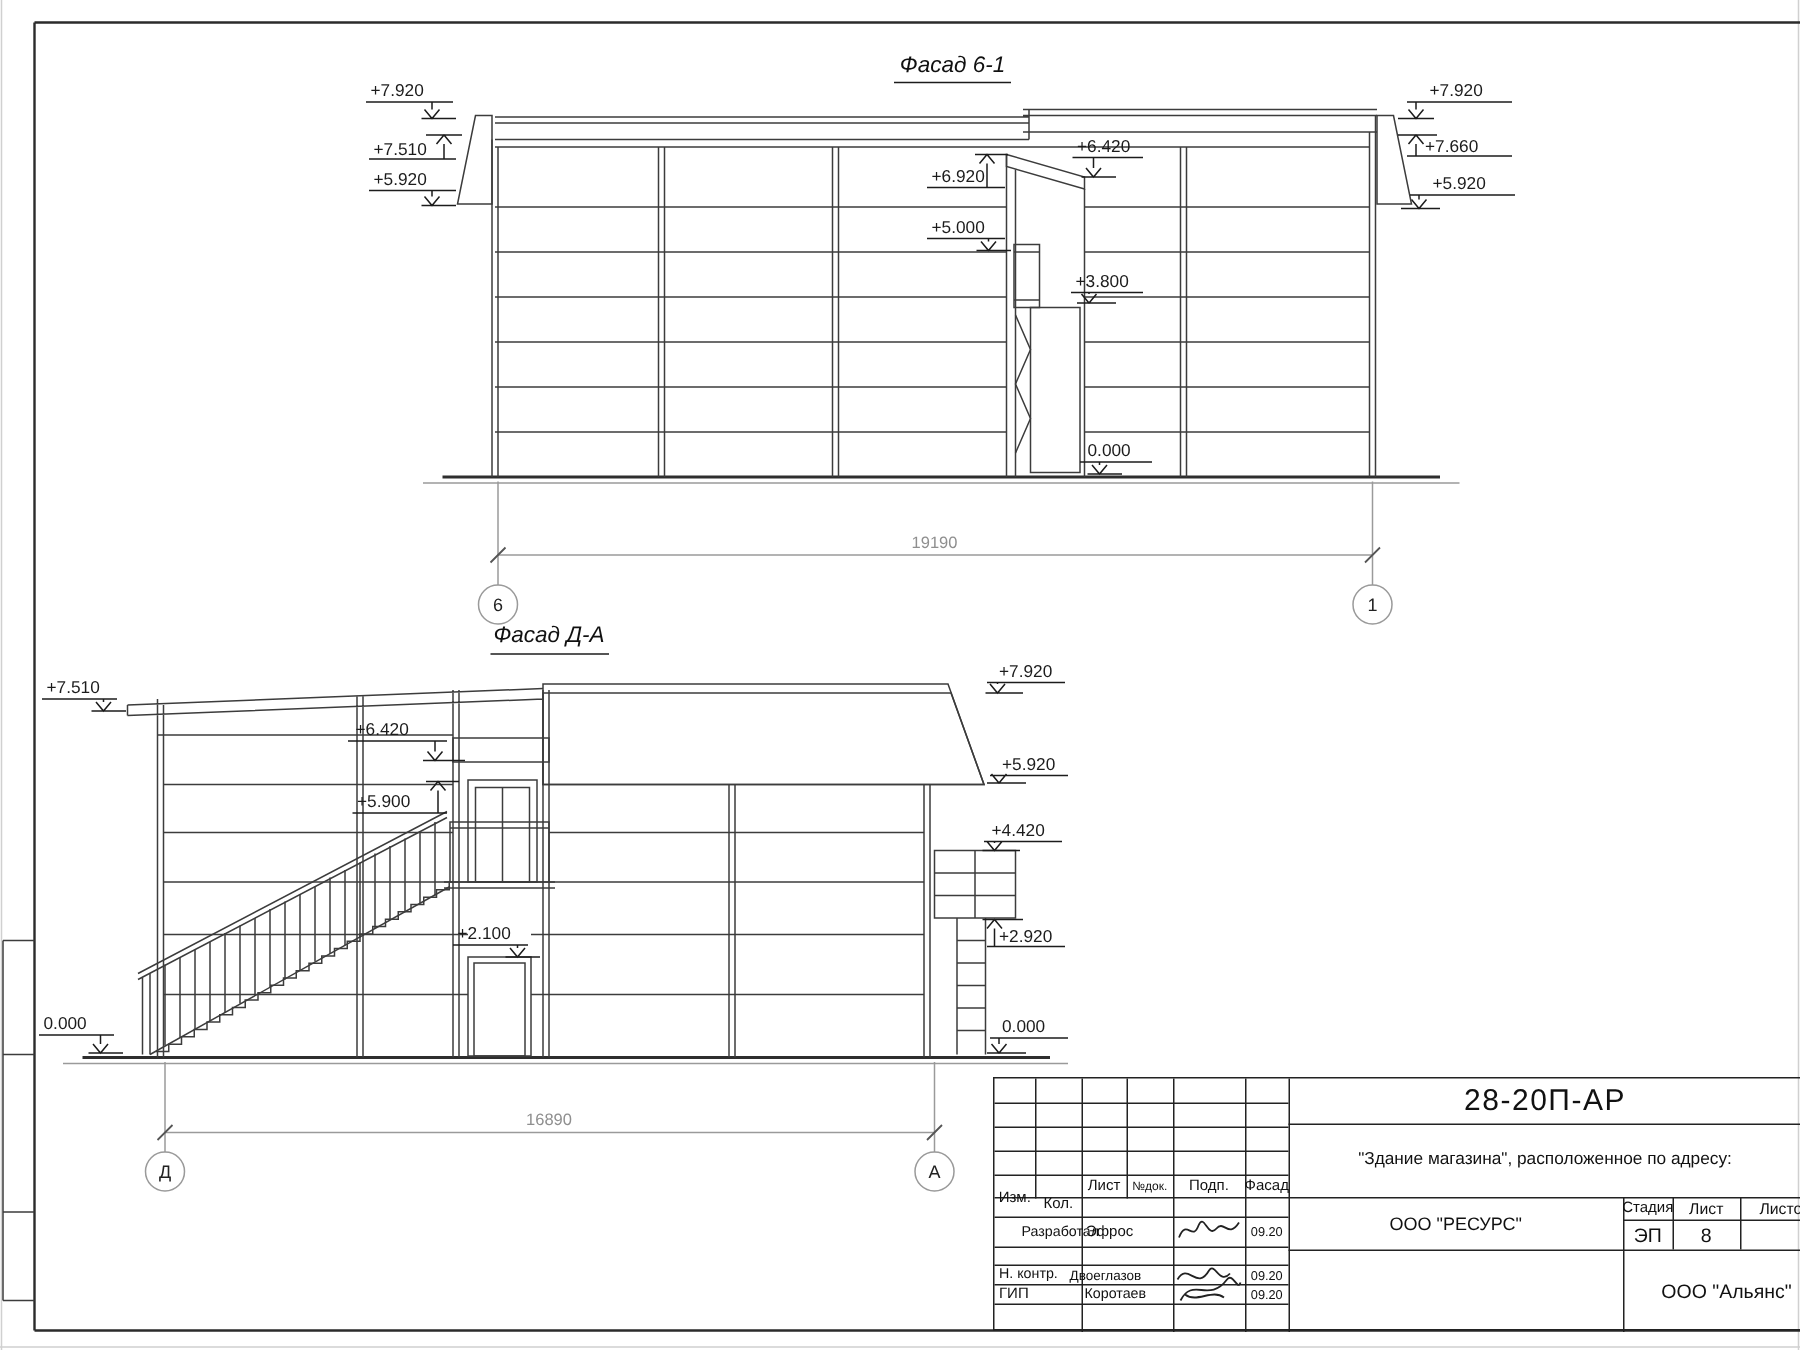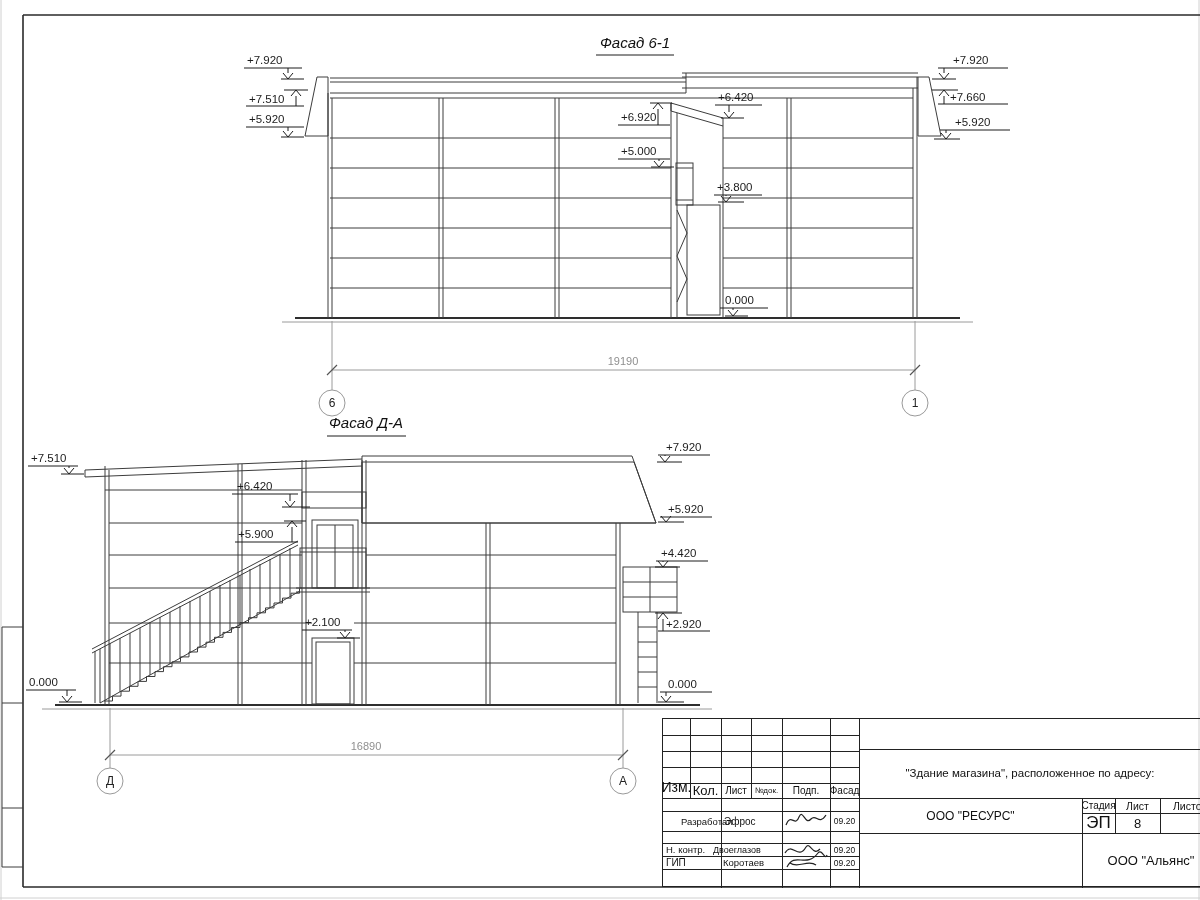--- a/index.html
+++ b/index.html
@@ -256,22 +256,22 @@
   <div class="hline" style="left:196px;top:30px;width:342px"></div>
   <div class="hline" style="left:0;top:79px;width:538px"></div>
   <div class="hline" style="left:0;top:92px;width:196px"></div>
   <div class="hline" style="left:0;top:112px;width:196px"></div>
   <div class="hline" style="left:0;top:124px;width:196px"></div>
   <div class="hline" style="left:0;top:137px;width:196px"></div>
   <div class="hline" style="left:0;top:150px;width:196px"></div>
   <div class="hline" style="left:419px;top:94px;width:119px"></div>
   <div class="hline" style="left:196px;top:114px;width:342px"></div>
 
-  <div class="cell" style="left:0;top:60px;width:27px;height:15px;font-size:14px">Изм.</div>
-  <div class="cell" style="left:27px;top:64px;width:31px;height:15px;font-size:13px">Кол.</div>
+  <div class="cell" style="left:0;top:72px;width:27px;height:15px;font-size:10px">Изм.</div>
+  <div class="cell" style="left:27px;top:76px;width:31px;height:15px;font-size:10px">Кол.</div>
   <div class="cell" style="left:58px;top:64px;width:30px;height:15px;font-size:10px">Лист</div>
   <div class="cell" style="left:88px;top:64px;width:31px;height:15px;font-size:8px">№док.</div>
   <div class="cell" style="left:119px;top:64px;width:48px;height:15px;font-size:10px">Подп.</div>
   <div class="cell" style="left:167px;top:64px;width:29px;height:15px;font-size:10px">Фасад</div>
 
   <div class="cell left" style="left:18px;top:92px;width:54px;height:20px;font-size:9.5px">Разработал</div>
   <div class="cell left" style="left:61px;top:92px;width:57px;height:20px;font-size:10px">Эфрос</div>
   <div class="cell" style="left:167px;top:92px;width:29px;height:20px;font-size:8.5px">09.20</div>
   <div class="cell left" style="left:3px;top:124px;width:54px;height:13px;font-size:9.5px">Н. контр.</div>
   <div class="cell left" style="left:50px;top:124px;width:58px;height:13px;font-size:9px">Двоеглазов</div>
@@ -280,30 +280,31 @@
   <div class="cell left" style="left:60px;top:137px;width:58px;height:13px;font-size:9.5px">Коротаев</div>
   <div class="cell" style="left:167px;top:137px;width:29px;height:13px;font-size:8.5px">09.20</div>
 
   <svg style="left:120px;top:90px;position:absolute" width="46" height="22">
     <path d="M3,16 C8,3 12,19 16,8 C20,-1 22,17 28,10 C33,4 36,17 43,6" stroke="#222" stroke-width="1.2" fill="none"></path>
   </svg>
   <svg style="left:119px;top:122px;position:absolute" width="47" height="30">
     <path d="M3,12 C10,0 16,20 24,6 C28,0 31,16 38,8 M5,26 C13,10 24,28 36,12 C40,7 43,20 45,14 M8,22 C16,28 26,18 34,24" stroke="#222" stroke-width="1.2" fill="none"></path>
   </svg>
 
+  <div class="cell" style="left:196px;top:0;width:342px;height:30px;font-size:20px;letter-spacing:1px">28-20П-АР</div>
 
   <div class="cell" style="left:196px;top:30px;width:342px;height:49px;font-size:11.5px;flex-direction:column;line-height:1.55">
     <span>"Здание магазина", расположенное по адресу:</span>
   </div>
 
   <div class="cell" style="left:196px;top:79px;width:223px;height:35px;font-size:12px">ООО "РЕСУРС"</div>
 
 
   <div class="cell" style="left:419px;top:79px;width:33px;height:15px;font-size:10px">Стадия</div>
   <div class="cell" style="left:452px;top:79px;width:45px;height:15px;font-size:10.5px">Лист</div>
   <div class="cell" style="left:497px;top:79px;width:60px;height:15px;font-size:10.5px">Листов</div>
-  <div class="cell" style="left:419px;top:94px;width:33px;height:20px;font-size:17px">ЭП</div>
+  <div class="cell" style="left:419px;top:94px;width:33px;height:20px;font-size:13px">ЭП</div>
   <div class="cell" style="left:452px;top:94px;width:45px;height:20px;font-size:13px">8</div>
 
   <div class="cell" style="left:419px;top:114px;width:138px;height:55px;font-size:13px">ООО "Альянс"</div>
 </div>
 
 </div>
 
 </body></html>

